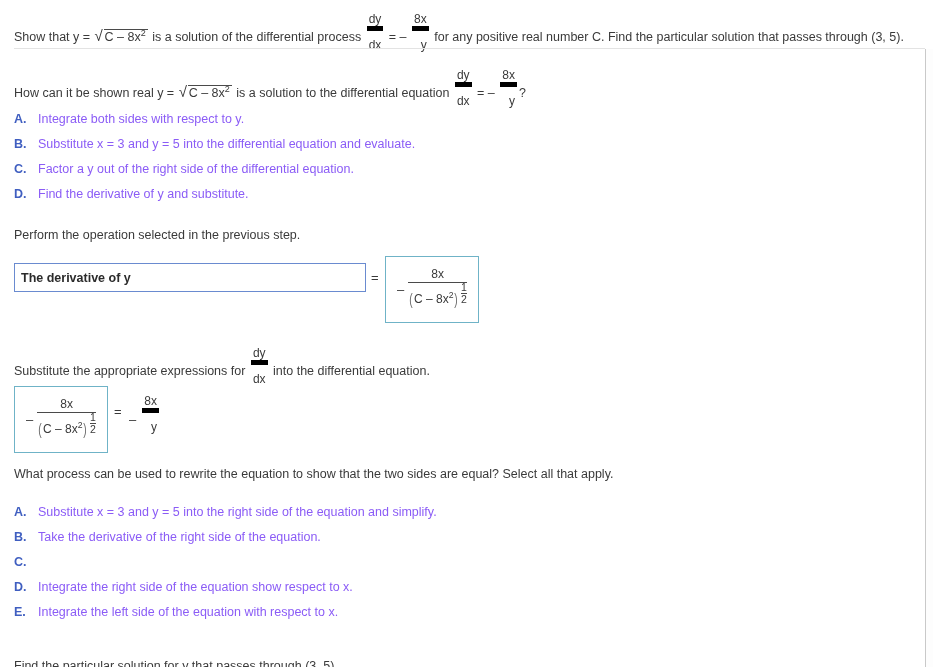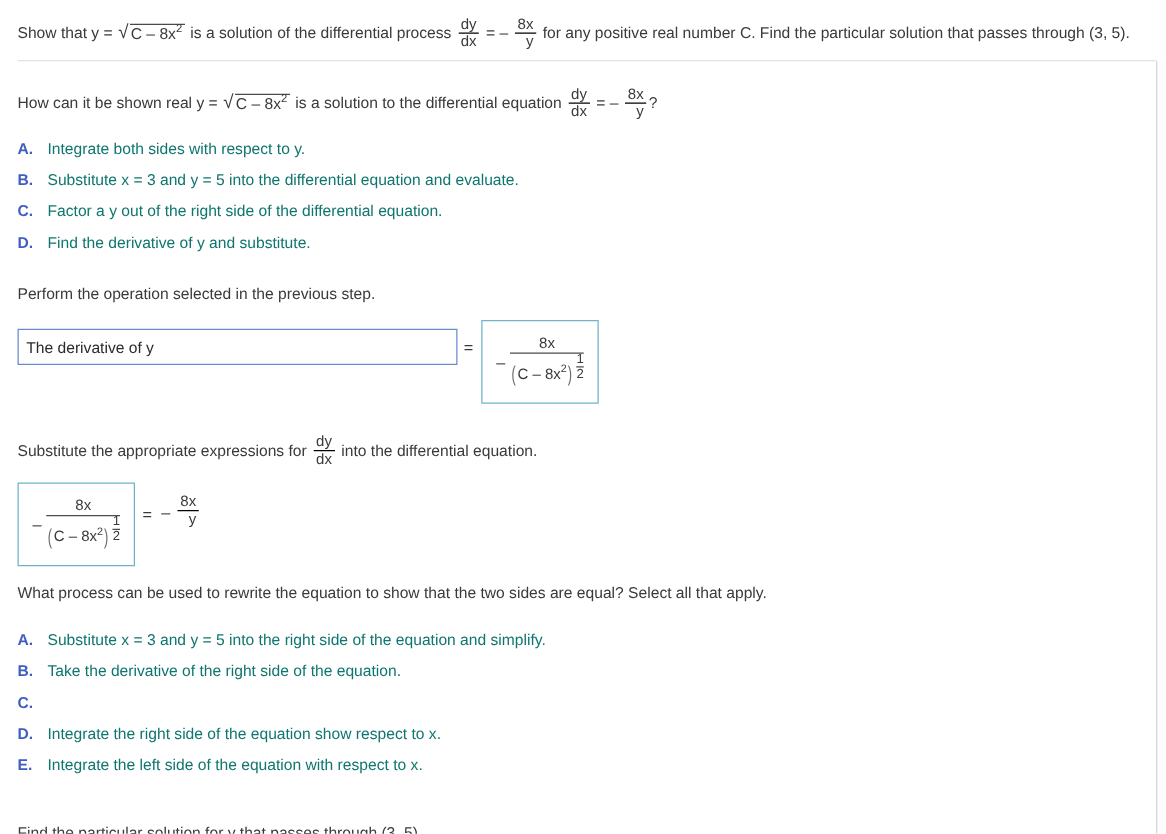--- a/index.html
+++ b/index.html
@@ -75,38 +75,38 @@
     white-space: nowrap;
   }
   .opt-letter {
     color: #3f5ec0;
     font-weight: bold;
     width: 24px;
     flex: 0 0 24px;
     font-size: 12.5px;
   }
   .opt-text {
-    color: #0f766e;
+    color: #8b5cf6;
     font-size: 12.5px;
   }
   .frac {
     display: inline-block;
     vertical-align: middle;
     text-align: right;
     line-height: 1.08;
     font-size: 12px;
     margin: 0 2px;
     position: relative;
     top: -1px;
   }
   .frac .num { display: block; padding: 0 2px; }
   .frac .den {
     display: block;
-    border-top: 1px solid #000000;
-    padding: 0 2px;
+    border-top: 5px solid #000000;
+    padding: 8px 2px;
   }
   .sqrt-wrap {
     display: inline-block;
     vertical-align: middle;
     position: relative;
     padding-left: 9px;
     margin: 0 1px;
   }
   .sqrt-wrap .radicand {
     display: inline-block;
@@ -132,20 +132,21 @@
     width: 352px;
     height: 29px;
     box-sizing: border-box;
     border: 1px solid #6a8bd0;
     background: #ffffff;
     font-family: "Liberation Sans", sans-serif;
     font-size: 12.5px;
     color: #2b2b2b;
     padding: 0 6px;
     outline: none;
+    font-weight: bold;
   }
   .eq-sign-1 {
     position: absolute;
     left: 371px;
     top: 270px;
     font-size: 13px;
     color: #3a3a3a;
   }
 
   

